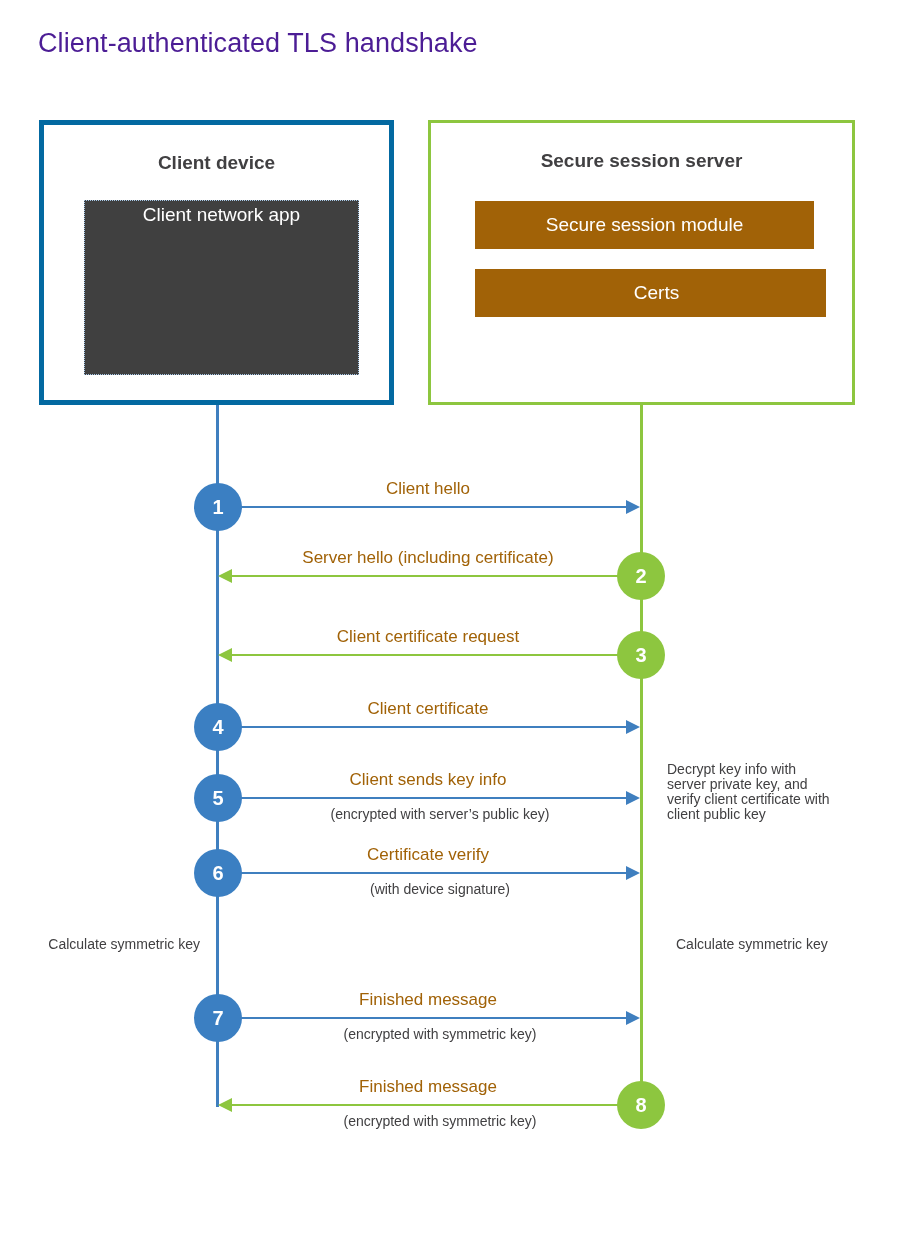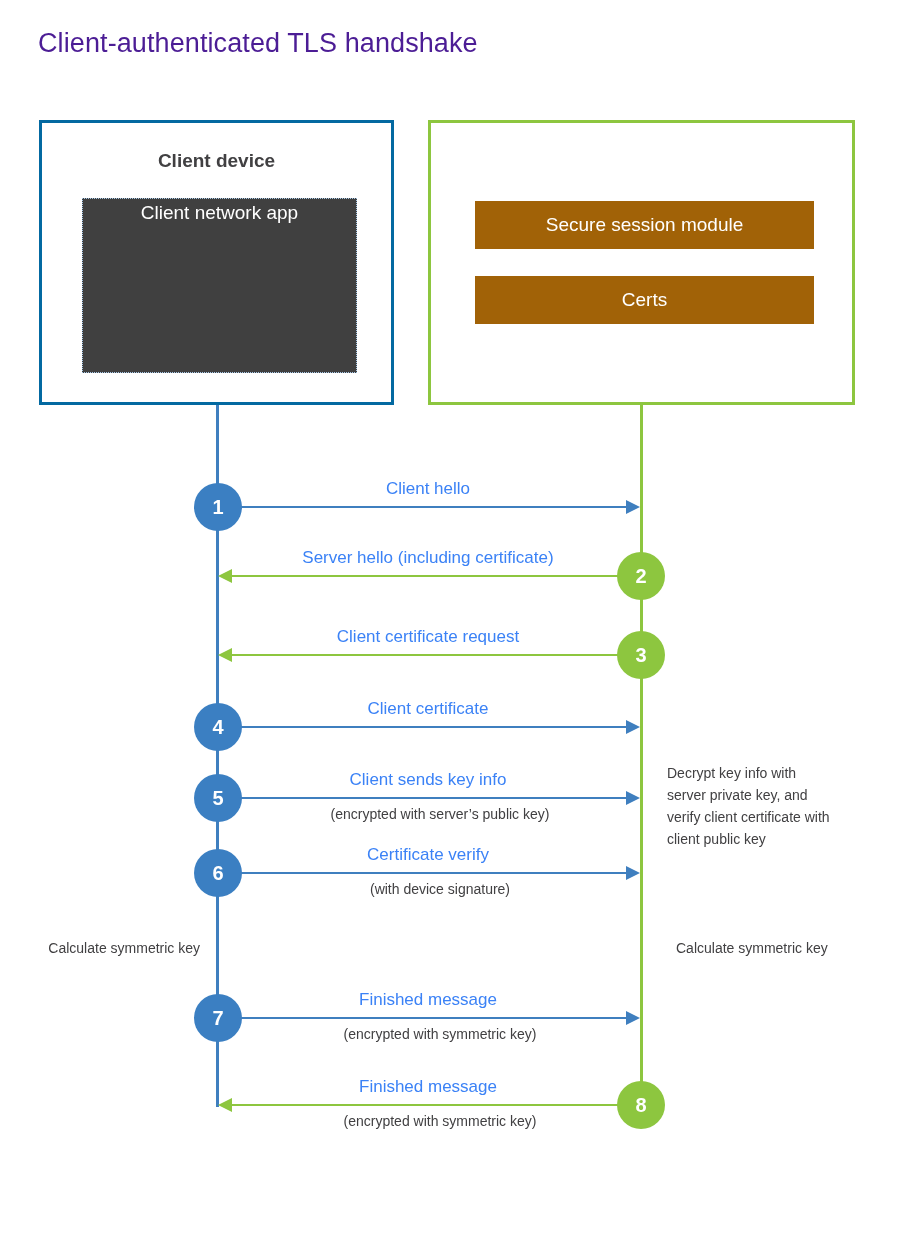--- a/index.html
+++ b/index.html
@@ -35,21 +35,21 @@
   .actor-box {
     position: absolute;
     background: #ffffff;
     box-sizing: border-box;
   }
   #client-box {
     left: 39px;
     top: 120px;
     width: 355px;
     height: 285px;
-    border: 3px solid #0369a1;
+    border: 5px solid #0369a1;
     padding-left: 8px;
   }
   #server-box {
     left: 428px;
     top: 120px;
     width: 427px;
     height: 285px;
     border: 3px solid #8dc63f;
   }
   .actor-title {
@@ -90,21 +90,21 @@
     width: 339px;
     height: 48px;
     background: #a16207;
     display: flex;
     align-items: center;
     justify-content: center;
     color: #ffffff;
     font-size: 19px;
   }
   #server-bar-0 { top: 78px; }
-  #server-bar-1 { top: 153px; }
+  #server-bar-1 { top: 146px; padding-left: 12px; }
   #server-bar-2 { top: 203px; }
 
   
   .lifeline {
     position: absolute;
     width: 3px;
   }
   #lifeline-client {
     left: 216px;
     top: 405px;
@@ -150,21 +150,21 @@
   }
   .msg.blue .msg-line { background: #3f7fbf; }
   .msg.green .msg-line { background: #8dc63f; }
 
   .msg-label {
     position: absolute;
     left: 228px;
     width: 400px;
     text-align: center;
     font-size: 17px;
-    color: #3b82f6;
+    color: #a16207;
     top: -28px;
     white-space: nowrap;
   }
   .msg-sublabel {
     position: absolute;
     left: 240px;
     width: 400px;
     text-align: center;
     font-size: 14px;
     color: #414042;
@@ -185,21 +185,21 @@
     font-size: 20px;
     font-weight: bold;
   }
   .step-bubble.blue { background: #3b7fc2; left: 194px; }
   .step-bubble.green { background: #8dc63f; left: 617px; }
 
   
   .side-note {
     position: absolute;
     font-size: 14px;
-    line-height: 22px;
+    line-height: 15px;
     color: #414042;
   }
   #note-decrypt {
     left: 667px;
     top: 762px;
     width: 170px;
     text-align: left;
   }
   #note-calc-client {
     left: 40px;
@@ -222,20 +222,21 @@
   <div id="page-title">Client-authenticated TLS handshake</div>
 
   <div id="client-box" class="actor-box">
     <div class="actor-title">Client device</div>
     <div id="client-app">
       <div class="app-label">Client network app</div>
     </div>
   </div>
 
   <div id="server-box" class="actor-box">
+    <div class="actor-title">Secure session server</div>
     <div id="server-bar-0" class="server-bar">
       <span>Secure session module</span>
     </div>
     <div id="server-bar-1" class="server-bar">
       <span>Certs</span>
     </div>
   </div>
 
   <div id="lifeline-client" class="lifeline"></div>
   <div id="lifeline-server" class="lifeline"></div>

